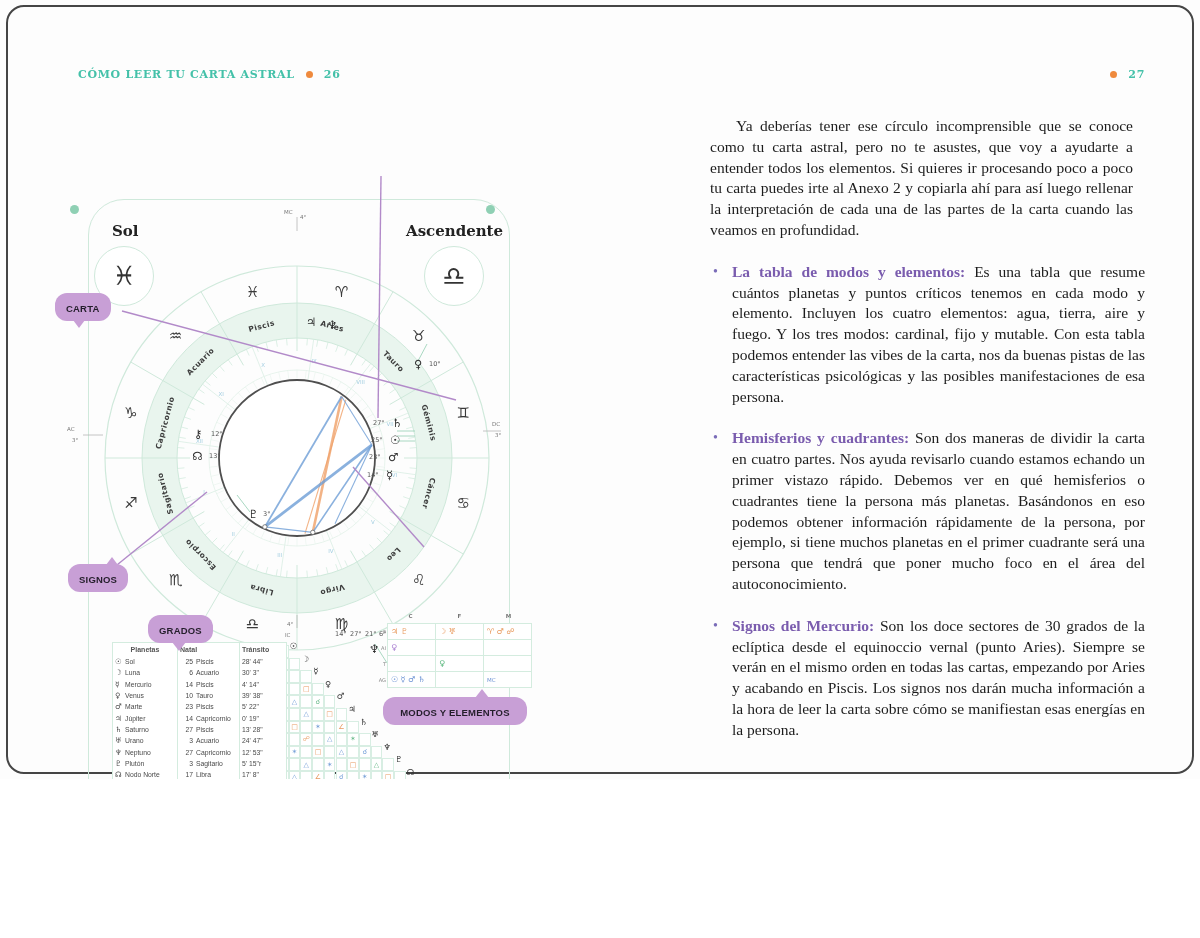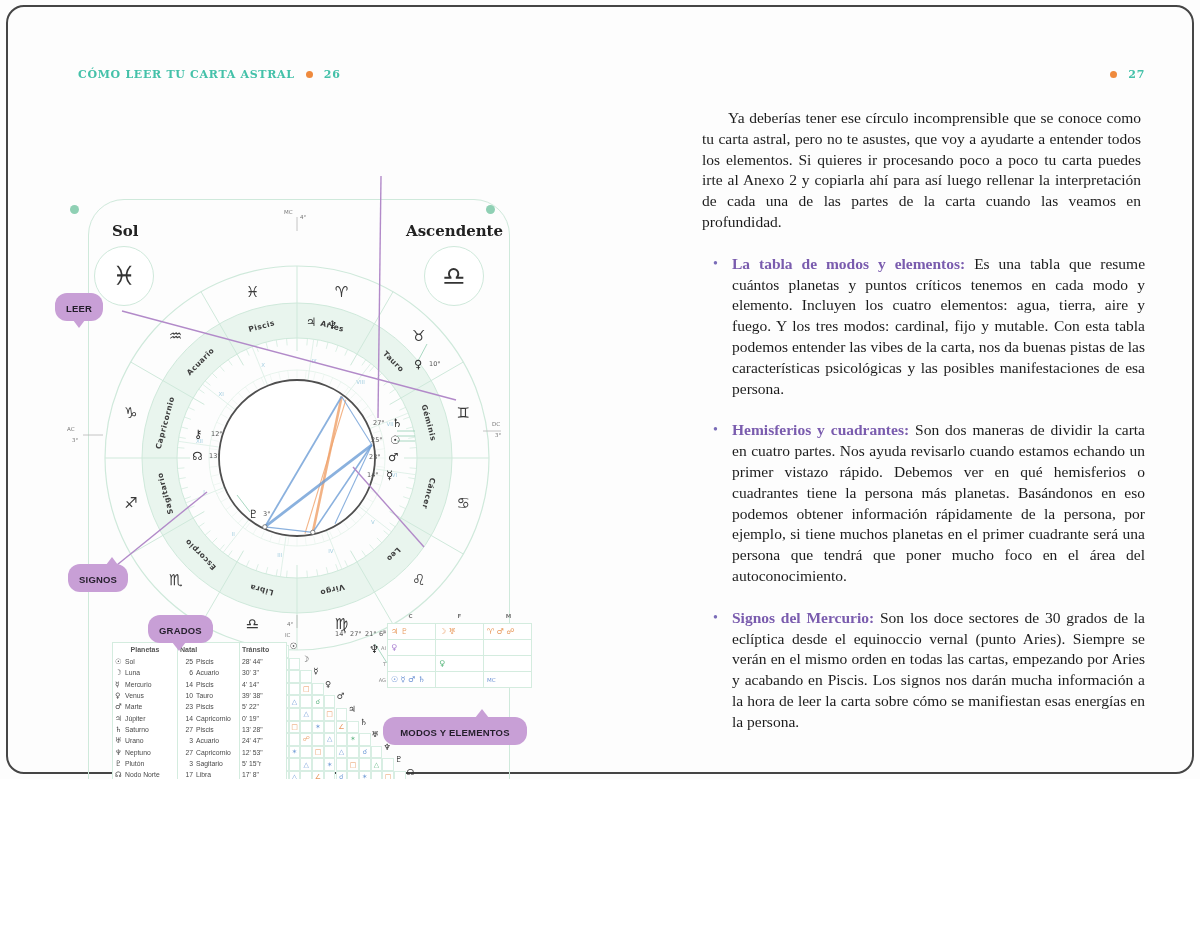--- a/index.html
+++ b/index.html
@@ -53,21 +53,21 @@
   .mt-row{display:flex;}
   .mt-corner{width:16px;}
   .mt-h{width:49px;height:11px;text-align:center;font-size:5.5px;font-weight:bold;color:#777;}
   .mt-lab{width:16px;font-size:5px;color:#888;text-align:right;padding-right:2px;
        display:flex;align-items:center;justify-content:flex-end;}
   .mt-cell{width:49px;height:17px;border:1px solid #d4ecdf;box-sizing:border-box;background:#fff;
        margin-left:-1px;margin-top:-1px;display:flex;align-items:center;padding-left:3px;font-size:8px;}
   
   .right-col{position:absolute;left:698px;top:104px;width:447px;color:#1c1c1c;
        font-family:"Liberation Serif",serif;font-size:15.5px;line-height:20.8px;text-align:justify;}
-  .intro{text-indent:26px;margin:4px;}
+  .intro{text-indent:26px;margin:12px;}
   .bullet{position:relative;padding-left:34px;margin-top:21px;}
   .bdot{position:absolute;left:15px;top:0px;color:#7a6cb8;font-size:14px;}
   .btitle{color:#7a5cae;font-weight:bold;}
   svg text{font-family:"DejaVu Sans",sans-serif;}
   #overlay-svg{position:absolute;left:0;top:0;pointer-events:none;z-index:5;}
   #wheel-svg{position:absolute;left:85px;top:195px;overflow:visible;z-index:2;}
 </style>
 </head>
 <body>
 
@@ -354,32 +354,32 @@
     </svg>
 
   <svg id="overlay-svg" width="1200" height="938">
       <line x1="381" y1="176" x2="378" y2="418" stroke="#b28ac9" stroke-width="1.4"></line>
       <line x1="122" y1="311" x2="456" y2="400" stroke="#b28ac9" stroke-width="1.4"></line>
       <line x1="112" y1="569" x2="207" y2="492" stroke="#b28ac9" stroke-width="1.4"></line>
       <line x1="353" y1="467" x2="424" y2="547" stroke="#b28ac9" stroke-width="1.4"></line>
     </svg>
 
   <div class="co pill" style="left:55px;top:293px;">
-    <span class="t">LEER</span>
+    <span class="t">CARTA</span>
     <div class="tail" style="left:18px;bottom:-7px;border-width:8px 6px 0 6px;border-color:#c89fd6 transparent transparent transparent;"></div>
   </div>
   <div class="co pill" style="left:68px;top:564px;">
     <span class="t">SIGNOS</span>
     <div class="tail" style="right:10px;top:-7px;border-width:0 6px 8px 6px;border-color:transparent transparent #c89fd6 transparent;"></div>
   </div>
   <div class="co pill" style="left:148px;top:615px;">
     <span class="t">GRADOS</span>
     <div class="tail" style="left:24px;bottom:-8px;border-width:9px 7px 0 7px;border-color:#c89fd6 transparent transparent transparent;"></div>
   </div>
-  <div class="co pill" style="left:383px;top:697px;width:122px;text-align:center;margin-top:20px;">
+  <div class="co pill" style="left:383px;top:697px;width:122px;text-align:center;">
     <span class="t">MODOS Y ELEMENTOS</span>
     <div class="tail" style="left:92px;top:-8px;border-width:0 7px 9px 7px;border-color:transparent transparent #c89fd6 transparent;"></div>
   </div>
 
   <div id="planet-table">
       <div class="pt-hdr">
         <div>Planetas</div>
         <div>Natal</div>
         <div>Tránsito</div>
       </div>

